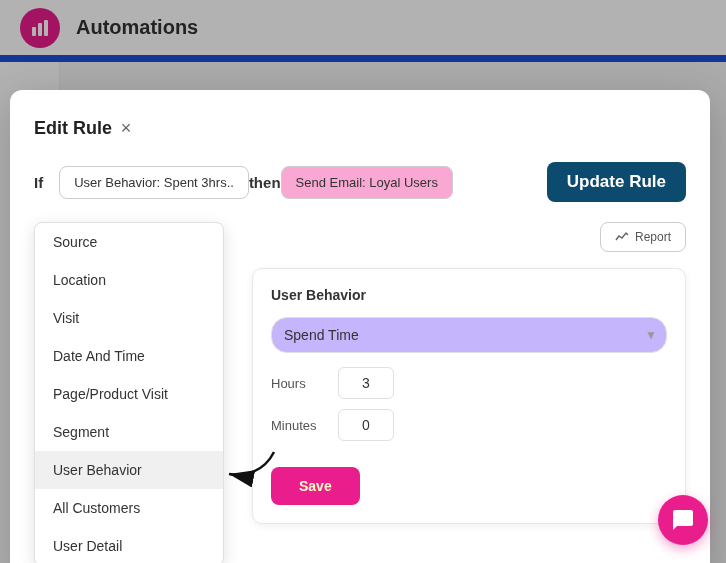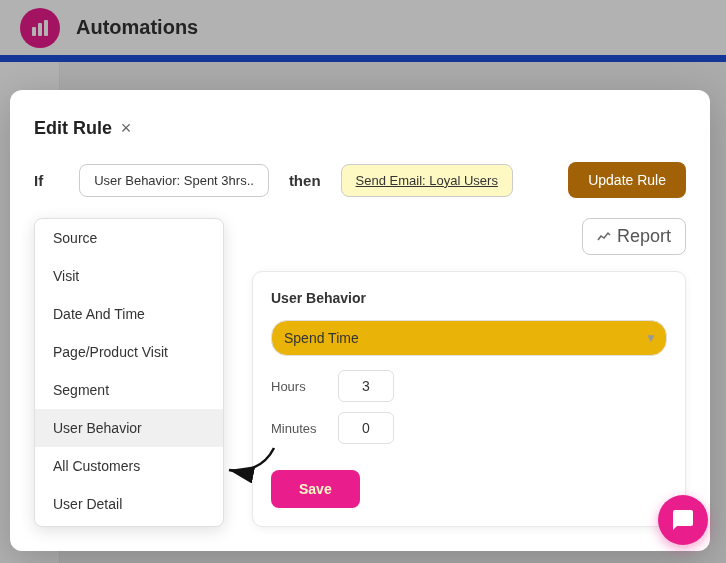--- a/index.html
+++ b/index.html
@@ -125,21 +125,21 @@
       color: #666;
       display: flex;
       align-items: center;
       justify-content: center;
     }
 
     
     .rule-row {
       display: flex;
       align-items: center;
-      gap: 20px;
+      gap: 0;
       margin-bottom: 20px;
     }
     .rule-label {
       font-size: 15px;
       font-weight: 600;
       color: #333;
     }
     .rule-condition-btn {
       border: 1.5px solid #ccc;
       background: #fff;
@@ -151,36 +151,35 @@
       white-space: nowrap;
       margin-left: 16px;
     }
     .rule-then-label {
       font-size: 15px;
       font-weight: 600;
       color: #333;
     }
     .rule-action-btn {
       border: 1.5px solid #ccc;
-      background: #fef9c3;
+      background: #f9a8d4;
       border-radius: 8px;
       padding: 8px 14px;
       font-size: 13px;
       color: #333;
       cursor: pointer;
-      text-decoration: underline;
     }
     .update-rule-btn {
-      background: #a16207;
+      background: #0c4a6e;
       color: #fff;
       border: none;
       border-radius: 8px;
       padding: 10px 20px;
-      font-size: 14px;
-      font-weight: 400;
+      font-size: 17px;
+      font-weight: 700;
       cursor: pointer;
       margin-left: auto;
     }
 
     
     .modal-body {
       display: flex;
       gap: 20px;
       position: relative;
     }
@@ -219,21 +218,21 @@
     .report-row {
       display: flex;
       justify-content: flex-end;
       margin-bottom: 16px;
     }
     .report-btn {
       border: 1.5px solid #ccc;
       background: #fff;
       border-radius: 8px;
       padding: 7px 14px;
-      font-size: 18px;
+      font-size: 12px;
       color: #555;
       cursor: pointer;
       display: flex;
       align-items: center;
       gap: 6px;
     }
 
     .user-behavior-section {
       background: #fff;
       border: 1px solid #e8e8e8;
@@ -253,21 +252,21 @@
       margin-bottom: 14px;
     }
     .behavior-select {
       width: 100%;
       appearance: none;
       border: 1.5px solid #e0e0e0;
       border-radius: 16px;
       padding: 9px 34px 9px 12px;
       font-size: 14px;
       color: #333;
-      background: #eab308;
+      background: #c4b5fd;
       cursor: pointer;
     }
     .select-chevron {
       position: absolute;
       right: 10px;
       top: 50%;
       transform: translateY(-50%);
       color: #999;
       pointer-events: none;
       font-size: 12px;
@@ -392,20 +391,21 @@
     <button class="rule-condition-btn">User Behavior: Spent 3hrs..</button>
     <span class="rule-then-label">then</span>
     <button class="rule-action-btn">Send Email: Loyal Users</button>
     <button class="update-rule-btn">Update Rule</button>
   </div>
 
   <div class="modal-body">
 
     <div class="dropdown-menu">
       <div class="dropdown-item">Source</div>
+      <div class="dropdown-item">Location</div>
       <div class="dropdown-item">Visit</div>
       <div class="dropdown-item">Date And Time</div>
       <div class="dropdown-item">Page/Product Visit</div>
       <div class="dropdown-item">Segment</div>
       <div class="dropdown-item selected">User Behavior</div>
       <div class="dropdown-item">All Customers</div>
       <div class="dropdown-item">User Detail</div>
     </div>
 
     <div class="right-panel">

